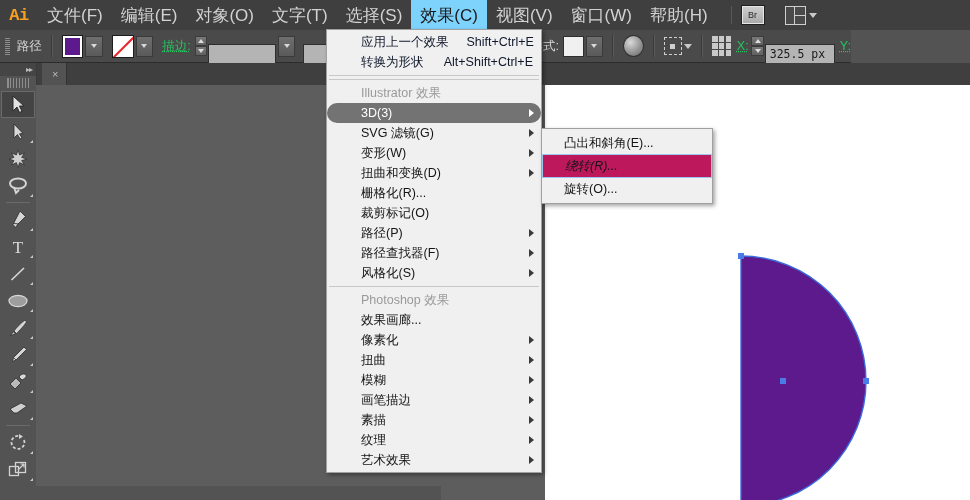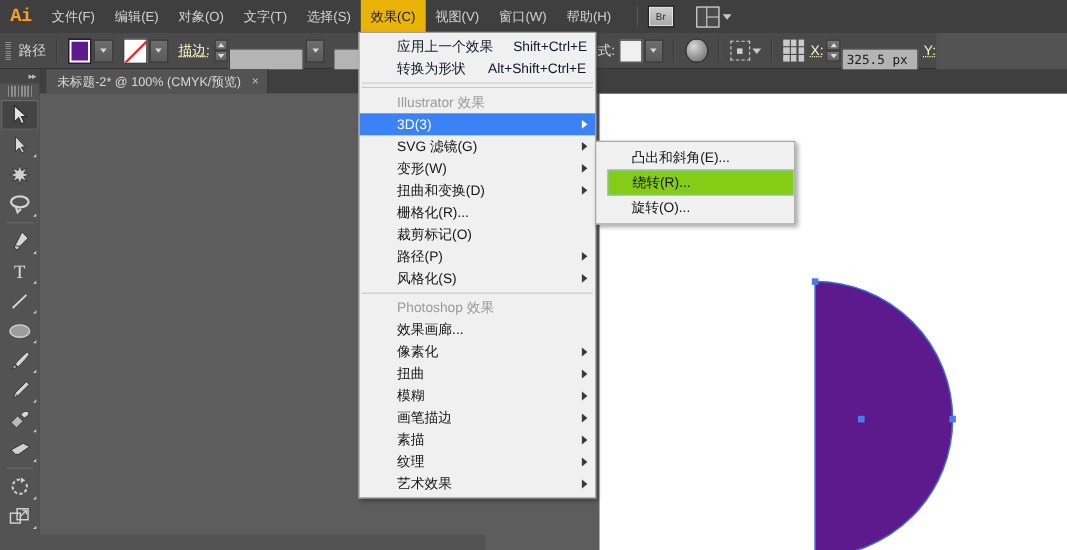--- a/index.html
+++ b/index.html
@@ -19,23 +19,23 @@
     display: flex; align-items: center;
   }
   .ai-logo {
     width: 38px; height: 30px; display: flex; align-items: center;
     justify-content: center; color: #f7a020; font-weight: bold;
     font-size: 17px; font-family: Liberation Mono, monospace;
     letter-spacing: -0.5px;
   }
   .menu-item {
     height: 30px; padding: 0 9px; display: flex; align-items: center;
-    color: #d2d2d2; font-size: 12px; white-space: nowrap;
-  }
-  .menu-item.active { background: #eab308; color: #1a1a1a; }
+    color: #d2d2d2; font-size: 17px; white-space: nowrap;
+  }
+  .menu-item.active { background: #7dd3fc; color: #1a1a1a; }
   .mb-sep {
     width: 1px; height: 18px; background: #585858; margin: 0 9px 0 14px;
   }
   .br-btn {
     width: 22px; height: 18px; border: 1px solid #1f1f1f;
     background: linear-gradient(#cfcfcf, #a8a8a8);
     color: #2a2a2a; font-size: 9px; display: flex;
     align-items: center; justify-content: center;
     box-shadow: inset 0 0 0 1px #e6e6e6;
   }
@@ -58,21 +58,21 @@
   .controlbar {
     position: absolute; left: 0; top: 30px; width: 851px; height: 32px;
     background: #4a4a4a; display: flex; align-items: center;
     border-bottom: 1px solid #2c2c2c;
   }
   .grip {
     width: 5px; height: 17px; margin: 0 7px 0 5px;
     background: repeating-linear-gradient(to bottom,#8d8d8d 0 1px,#4a4a4a 1px 2px);
   }
   .cb-label { color: #d6d6d6; font-size: 12.5px; white-space: nowrap; }
-  .cb-label.orange { color: #fef9c3; text-decoration: underline; text-decoration-style: dotted;}
+  .cb-label.orange { color: #22c55e; text-decoration: underline; text-decoration-style: dotted;}
   .cb-sep { width:1px; height:22px; background:#3a3a3a; margin:0 9px;
             border-right:1px solid #5a5a5a; }
   .swatch {
     width: 21px; height: 21px; border: 1px solid #1c1c1c;
     box-shadow: inset 0 0 0 2px #ffffff;
   }
   .swatch.none { background: #ffffff; position: relative; overflow:hidden;}
   .swatch.none::after {
     content:""; position:absolute; left:-4px; top:9px; width:32px; height:2px;
     background:#e8272c; transform: rotate(-45deg);
@@ -184,33 +184,33 @@
     font-size: 12.5px; color: #141414;
   }
   #effects-menu { left: 326px; top: 29px; width: 214px; }
   #submenu-3d   { left: 541px; top: 128px; width: 170px; }
   .mrow {
     height: 20px; display: flex; align-items: center;
     padding: 0 8px 0 34px; position: relative; white-space: nowrap;
   }
   .mrow.sechdr { color: #9a9a9a; padding-left: 34px; }
   .mrow.disabled { color: #0f172a; }
-  .mrow.hl { background: #3b82f6; color: #fff; }
-  .mrow.hl2 { background: #84cc16; border: 1px solid #9cc8f0;
-              height: 18px; color:#141414; }
+  .mrow.hl { background: #737373; color: #fff; border-radius: 10px; }
+  .mrow.hl2 { background: #be185d; border: 1px solid #9cc8f0;
+              height: 18px; color:#141414;font-style:italic; }
   .mrow .accel { margin-left: auto; padding-left: 18px; color: inherit; }
   .mrow .sub-arrow {
     position: absolute; right: 7px; top: 50%; transform: translateY(-50%);
     width: 0; height: 0; border-top: 4px solid transparent;
     border-bottom: 4px solid transparent; border-left: 5px solid #3a3a3a;
   }
   .mrow.hl .sub-arrow { border-left-color: #ffffff; }
   .msep { height: 1px; background: #c8c8c8; margin: 3px 2px; }
   #submenu-3d .mrow { padding-left: 22px; }
-  #submenu-3d { padding-top: 3px; padding-bottom: 3px; padding-left: 10px; }
+  #submenu-3d { padding-top: 3px; padding-bottom: 3px; }
   #submenu-3d .mrow { height: 22px; }
 
   .bottom-strip {
     position: absolute; left: 0; top: 486px; width: 441px; height: 14px;
     background: #535353;
   }
 </style>
 </head>
 <body>
 
@@ -315,21 +315,20 @@
         <i class="up"></i>
         <i class="dn"></i>
       </div>
     <div class="field xval">325.5 px</div>
     <div style="width:5px"></div>
     <div class="cb-label orange">Y:</div>
   </div>
 
   <div class="tabstrip">
     <div class="doctab">
-      <span>未标题-2* @ 100% (CMYK/预览)</span>
       <span class="tab-close">×</span>
     </div>
   </div>
 
   <div class="toolpanel">
     <div class="tp-header">
       <span class="dchev">▸▸</span>
     </div>
     <div class="tp-grip"></div>
 
@@ -488,20 +487,24 @@
         <span>栅格化(R)...</span>
       </div>
       <div class="mrow">
         <span>裁剪标记(O)</span>
       </div>
       <div class="mrow">
         <span>路径(P)</span>
         <span class="sub-arrow"></span>
       </div>
       <div class="mrow">
+        <span>路径查找器(F)</span>
+        <span class="sub-arrow"></span>
+      </div>
+      <div class="mrow">
         <span>风格化(S)</span>
         <span class="sub-arrow"></span>
       </div>
       <div class="msep"></div>
       <div class="mrow sechdr">Photoshop 效果</div>
       <div class="mrow">
         <span>效果画廊...</span>
       </div>
       <div class="mrow">
         <span>像素化</span>

